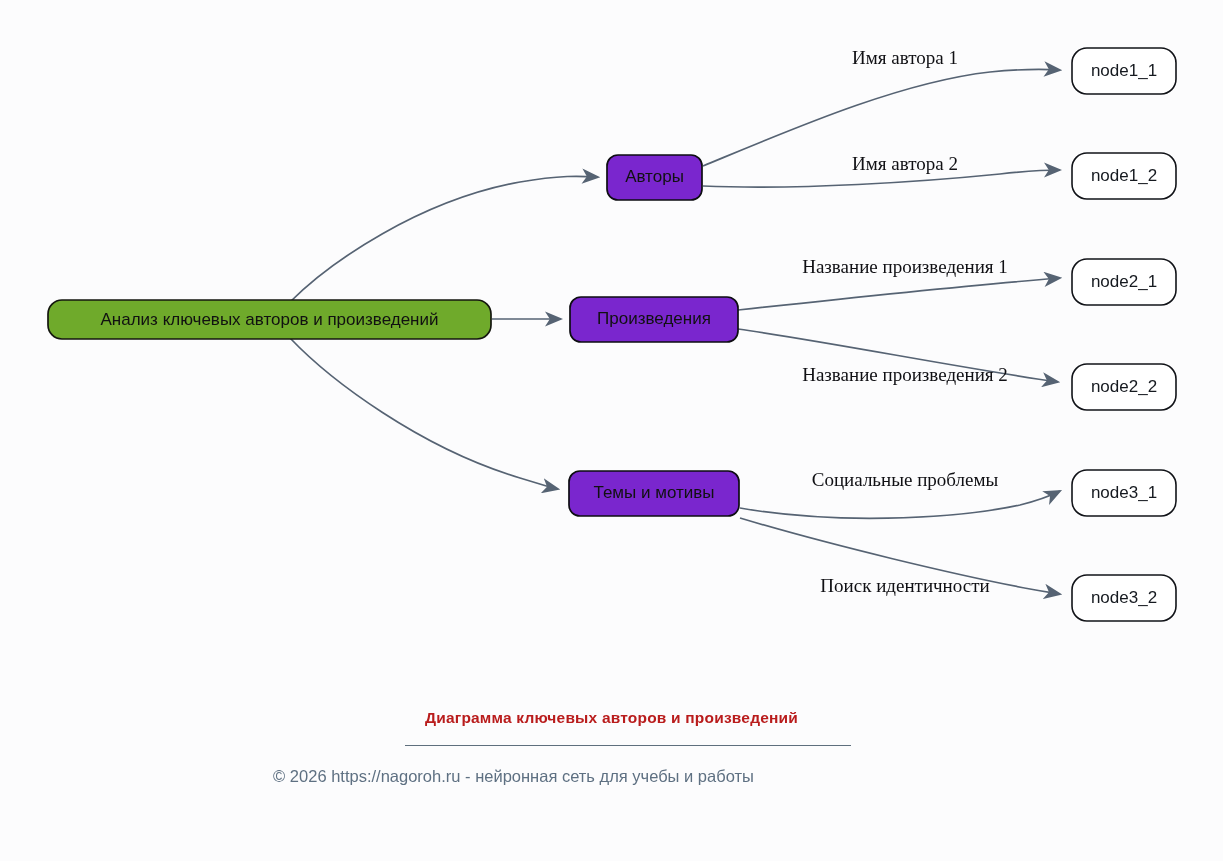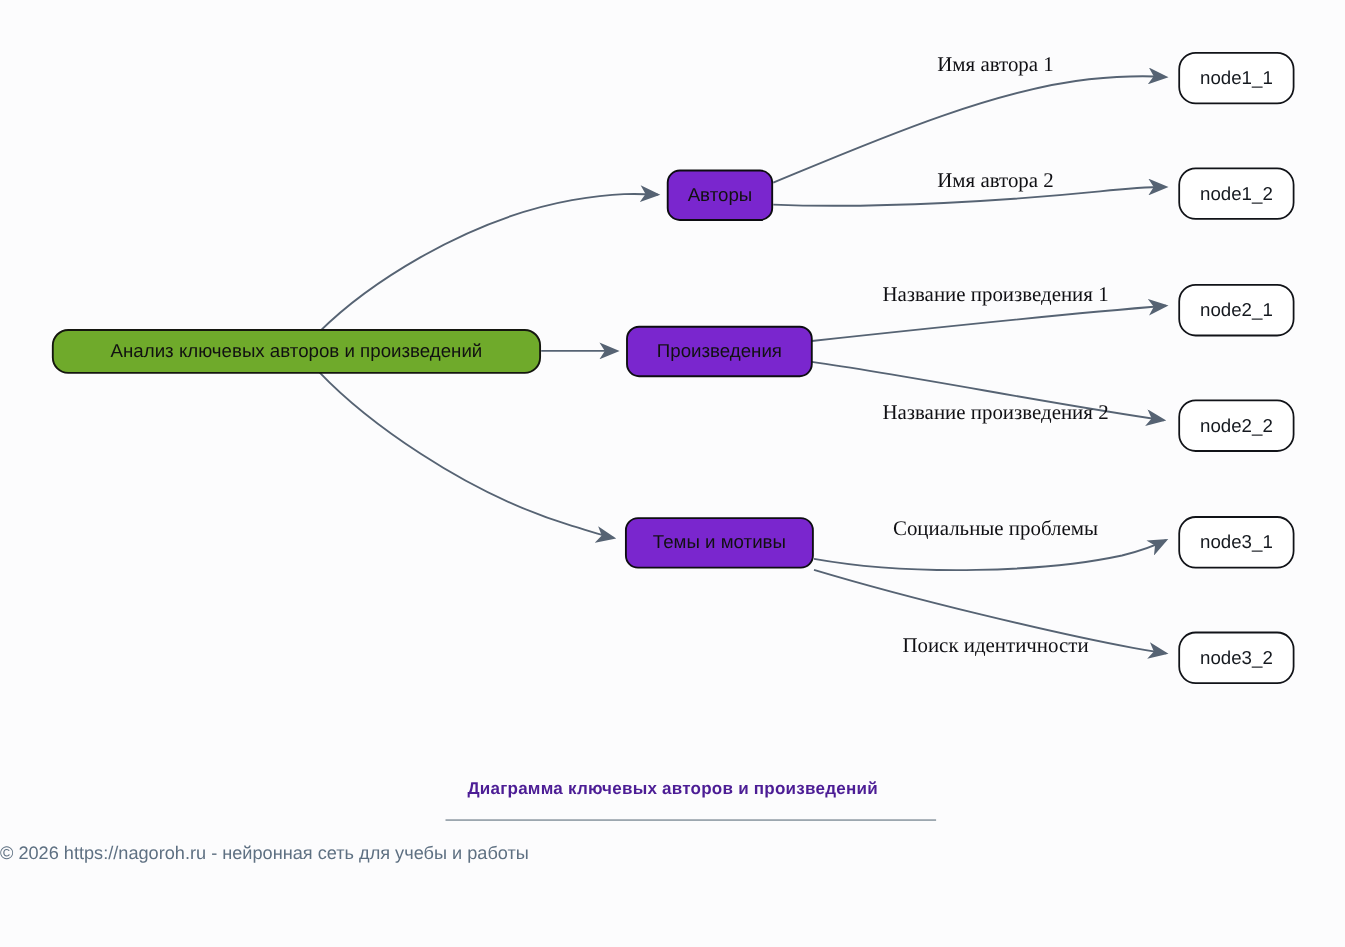--- a/index.html
+++ b/index.html
@@ -67,35 +67,36 @@
     stroke: #111318;
     stroke-width: 1.6;
   }
   .footer-title {
     position: absolute;
     width: 1223px;
     text-align: center;
     font-family: "Liberation Sans", sans-serif;
     font-size: 15.5px;
     font-weight: bold;
-    color: #4c1d95;
+    color: #b91c1c;
     letter-spacing: 0.2px;
     top: 709px;
   }
   .footer-rule {
     position: absolute;
     left: 405px;
     top: 745px;
     width: 446px;
     height: 0;
     border-top: 1.3px solid #5e6f7d;
   }
   .footer-credit {
     position: absolute;
     width: 1027px;
+    text-align: center;
     font-family: "Liberation Sans", sans-serif;
     font-size: 16.5px;
     color: #5e7082;
     top: 767px;
   }
 </style>
 </head>
 <body>
 
 <div id="page">

